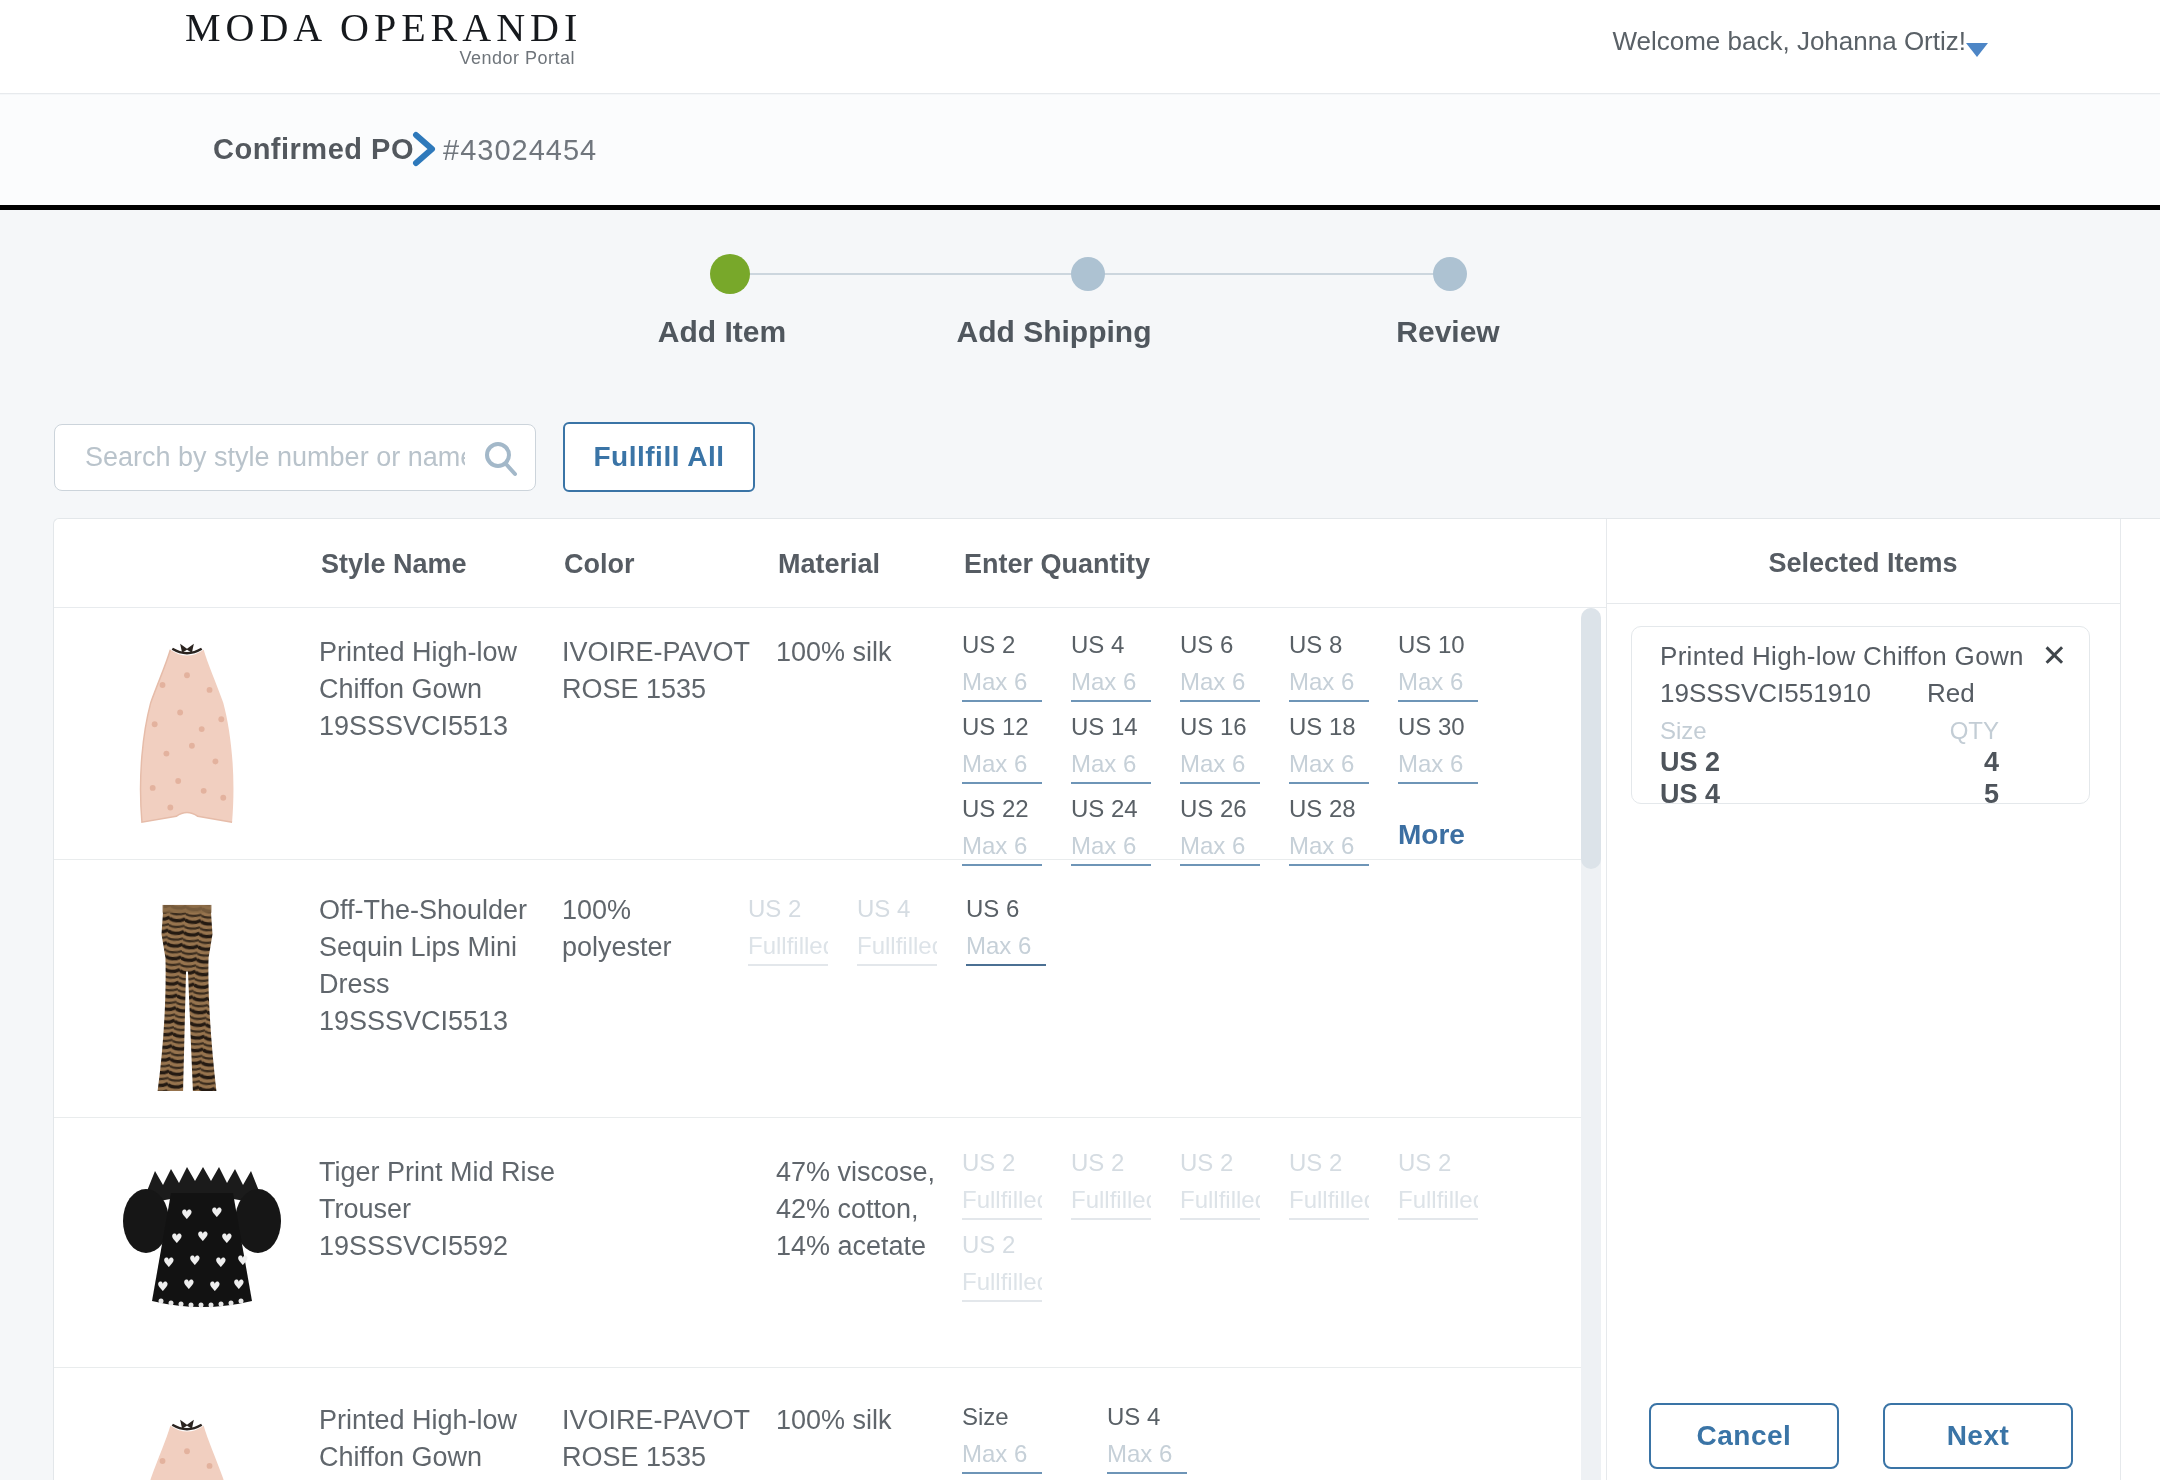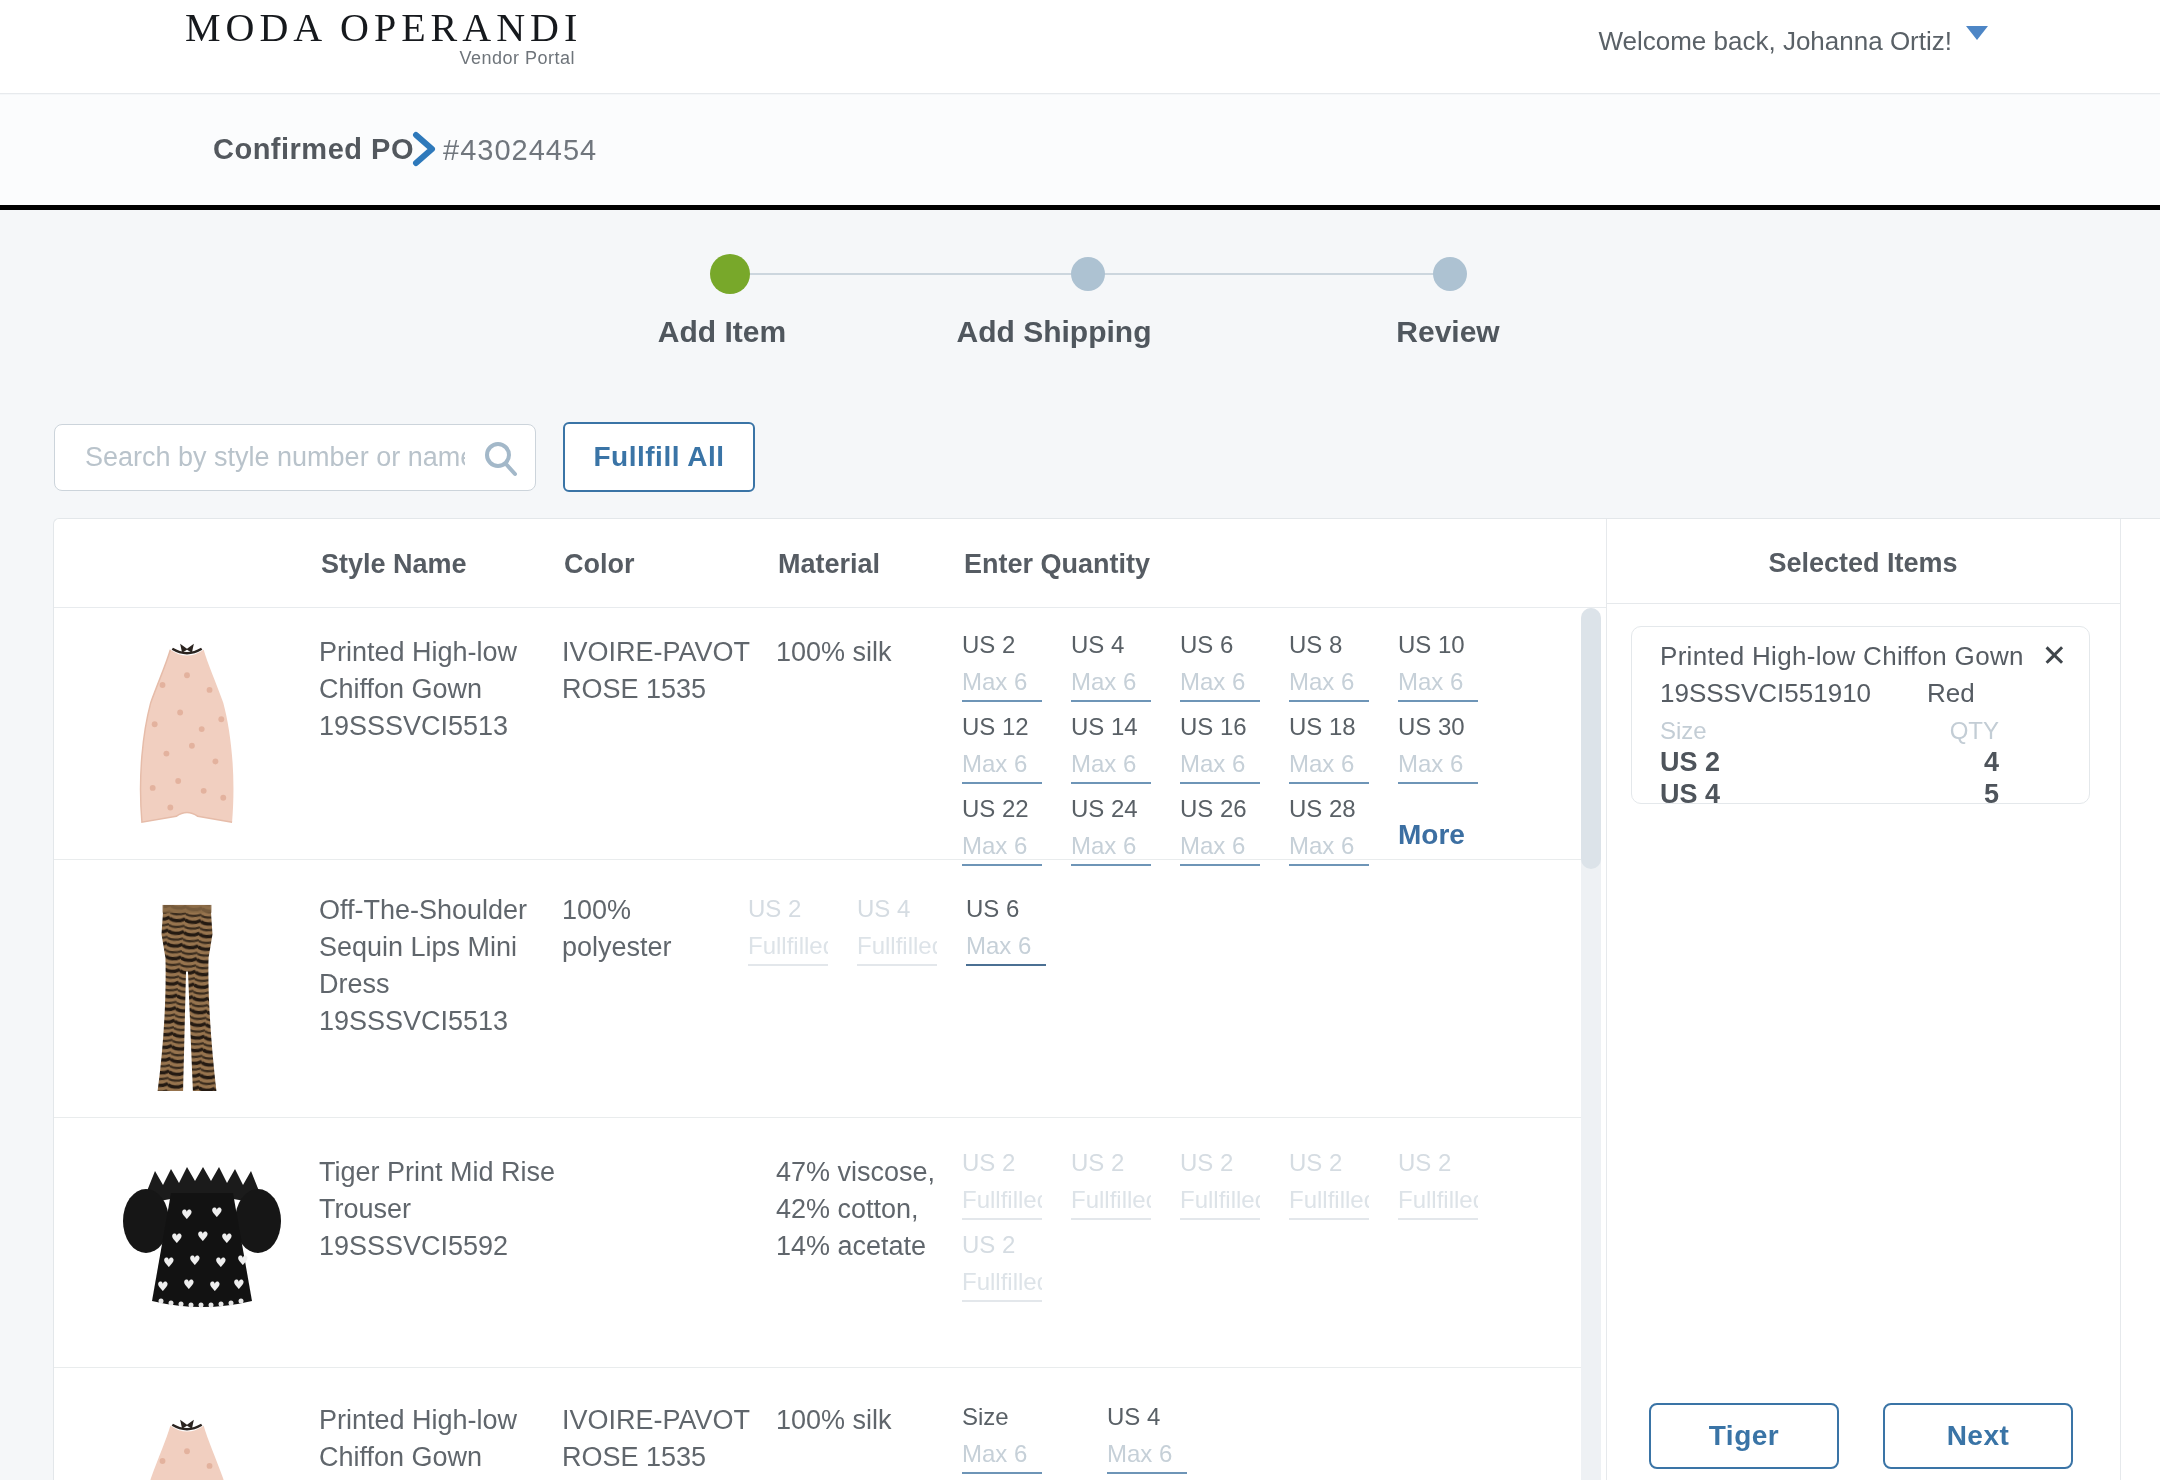--- a/index.html
+++ b/index.html
@@ -9,21 +9,21 @@
     background:#f5f7f9;
     font-family:"Liberation Sans","DejaVu Sans",sans-serif;
     color:#5b6167;
   }
 
   
   .header { position:absolute; top:0; left:0; right:0; height:94px; background:#ffffff; border-bottom:1px solid #e7eaed; z-index:5; }
   .brand { position:absolute; left:185px; top:4px; width:390px; text-align:center;
            font-family:"Liberation Serif","DejaVu Serif",serif; font-size:40px; letter-spacing:5px; color:#16191d; white-space:nowrap; }
   .brand-sub { position:absolute; left:185px; top:48px; width:390px; text-align:right; font-size:18px; color:#6e747a; letter-spacing:0.5px; }
-  .welcome { position:absolute; right:172px; top:26px; display:flex; align-items:flex-start; gap:14px; font-size:26px; color:#5a6167; cursor:pointer; }
+  .welcome { position:absolute; right:172px; top:26px; display:flex; align-items:flex-end; gap:0; font-size:26px; color:#5a6167; cursor:pointer; }
   .caret { width:0; height:0; border-left:11px solid transparent; border-right:11px solid transparent; border-top:14px solid #4d86c6; }
 
   
   .breadcrumb { position:absolute; top:95px; left:0; right:0; height:115px; background:#fbfcfd; border-bottom:5px solid #000000; }
   .bc-section { position:absolute; left:213px; top:38px; font-size:29px; font-weight:700; color:#53585e; letter-spacing:0.5px; }
   .bc-chevron { position:absolute; left:408px; top:36px; }
   .bc-po { position:absolute; left:443px; top:39px; font-size:29px; color:#70767d; letter-spacing:1px; }
 
   
   .step-line { position:absolute; left:730px; top:273px; width:720px; height:2px; background:#ccd6de; z-index:1; }
@@ -344,16 +344,16 @@
       <div class="sline s-row">
         <span>US 2</span>
         <span>4</span>
       </div>
       <div class="sline s-row">
         <span>US 4</span>
         <span>5</span>
       </div>
     </div>
 
-    <button class="btn-panel btn-cancel">Tiger</button>
+    <button class="btn-panel btn-cancel">Cancel</button>
     <button class="btn-panel btn-next">Next</button>
   </div>
 </div>
 
 </body></html>

